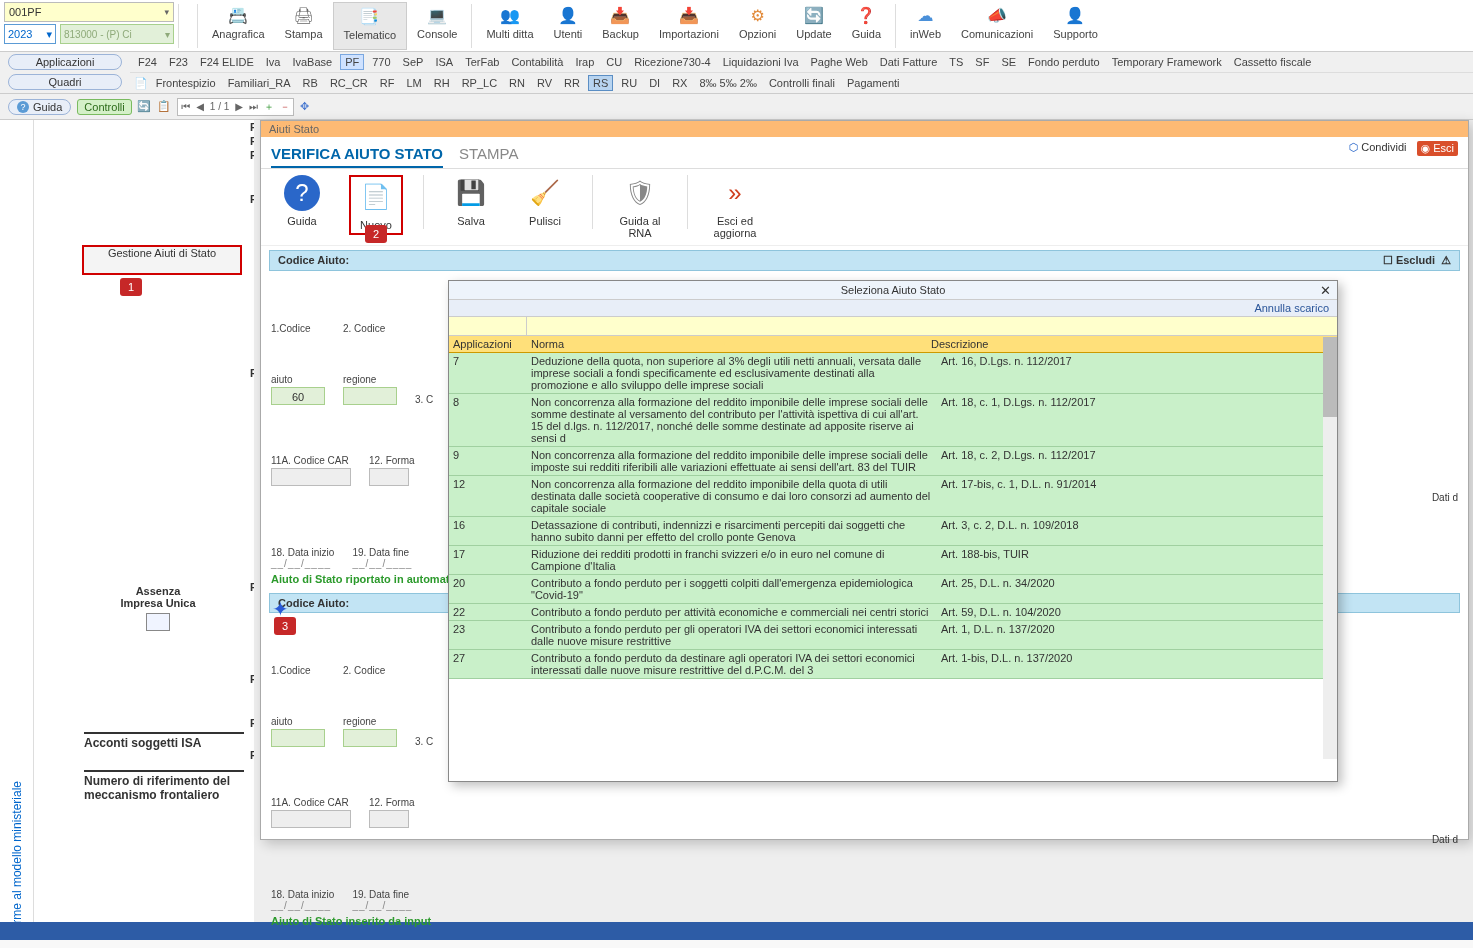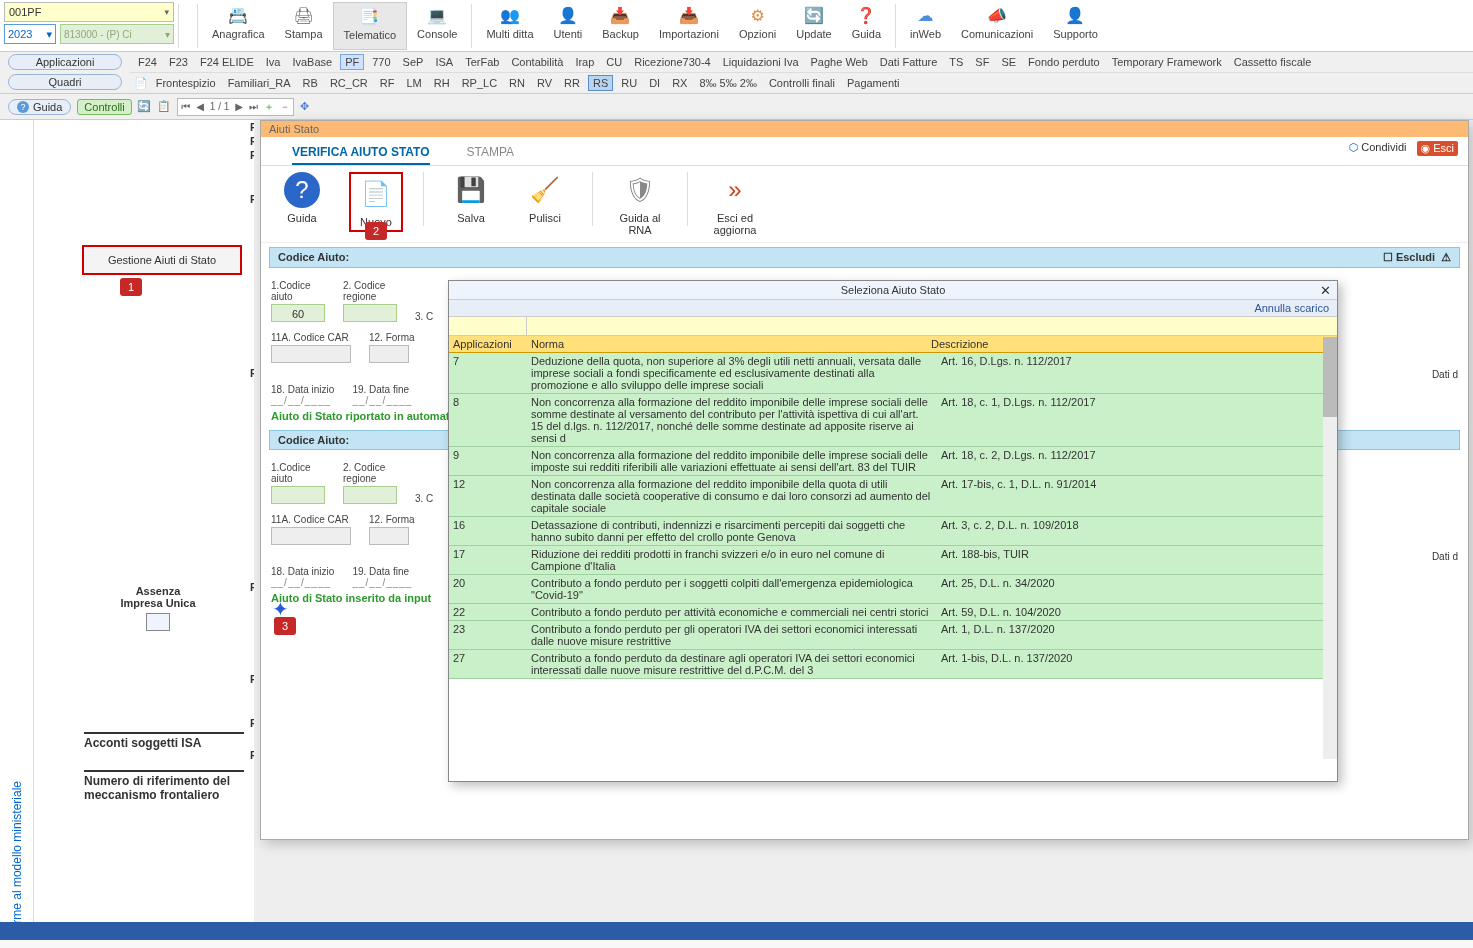--- a/index.html
+++ b/index.html
@@ -39,52 +39,52 @@
 .navbox { background:#fff; border:1px solid #bbb; display:flex; align-items:center; height:18px; }
 .navbox span { padding: 0 3px; font-size: 10px; color:#666; }
 
 
 .main { display: flex; height: 820px; position: relative; }
 .sideleft { width: 34px; background:#fff; border-right:1px solid #ddd; display:flex; align-items:flex-end; justify-content:center; }
 .sideleft .vert { writing-mode: vertical-rl; transform: rotate(180deg); color: #0066cc; font-size: 12px; padding-bottom: 20px; }
 .leftpanel { width: 220px; background:#fff; position:relative; }
 .formarea { flex: 1; background: #eee; position: relative; }
 
-.gestione-box { position:absolute; left:48px; top:125px; width:160px; height:30px; border:2px solid #d00000; background:#f4f4f4; display:flex; align-items:center; justify-content:center; font-size:11px; }
+.gestione-box { position:absolute; left:48px; top:125px; width:160px; height:30px; border:2px solid #d00000; background:#f4f4f4; display:flex; align-items:flex-start; justify-content:center; font-size:11px; }
 .callout { position:absolute; background:#c62828; color:#fff; font-size:11px; width:22px; height:18px; border-radius:3px; display:flex; align-items:center; justify-content:center; }
 
 .assenza-box { position:absolute; left:64px; top:465px; width:120px; text-align:center; font-size:11px; }
 .assenza-box .sq { width:24px; height:18px; border:1px solid #888; background:#f0f4ff; margin:4px auto 0; }
 
 .acconti { position:absolute; left:50px; top:612px; right:0; }
 .acconti .hr { border-top:2px solid #333; margin-bottom:2px; width:160px; }
 .acconti .lbl { font-weight:bold; font-size:12px; }
 
 
 .dialog { position: absolute; left: 260px; top: 0px; right: 4px; height: 720px; background: #fff; border: 1px solid #aaa; box-shadow: 4px 4px 12px rgba(0,0,0,.2); z-index: 10; }
 .dialog-title { padding: 2px 8px; font-size: 11px; color: #666; background: #fdba74; }
 .dialog-tabs { display: flex; gap: 16px; padding: 4px 10px 0; border-bottom: 1px solid #ddd; }
-.dialog-tabs .dtab { font-size: 12px; color: #888; padding: 4px 0; margin-left: 21px; }
+.dialog-tabs .dtab { font-size: 15px; color: #888; padding: 4px 0; }
 .dialog-tabs .dtab.active { color: #0066aa; font-weight: 600; border-bottom: 2px solid #0066aa; }
 .dialog-share { position:absolute; right:10px; top:20px; display:flex; gap:10px; font-size:11px; }
 .dialog-share .esci { background:#d94f2b; color:#fff; padding:1px 4px; border-radius:2px; }
 
 .dialog-toolbar { display: flex; gap: 20px; padding: 6px 14px; border-bottom:1px solid #eee; align-items:flex-start; }
 .dt-item { text-align:center; width: 54px; }
 .dt-item .dico { width:36px; height:36px; margin:0 auto 4px; display:flex; align-items:center; justify-content:center; font-size:24px; border-radius:4px; }
 .dt-item .dlbl { font-size:11px; }
 .nuovo-item { border:2px solid #d00000; padding:2px; position:relative; }
 .nuovo-callout { position:absolute; bottom:-10px; left:50%; transform:translateX(-50%); }
 .dt-sep { width:1px; background:#ddd; height:54px; }
 
 .form-band { background: #c2e4f4; border:1px solid #8ec4dc; padding:3px 8px; margin:4px 8px; display:flex; justify-content:space-between; font-size:11px; font-weight:bold; }
 .form-body { padding: 4px 10px; position:relative; }
 .fieldset { display:flex; gap:18px; align-items:flex-start; margin-top:4px; }
 .fld { display:flex; flex-direction:column; }
-.fld .fl { font-size:10px; color:#444; }
+.fld .fl { font-size:10px; color:#444;margin-top:40px; }
 .fld .fin { width:54px; height:18px; background:#e2f0d9; border:1px solid #a8d08d; margin-top:2px; }
 .fld .fin2 { width:80px; height:18px; background:#eee; border:1px solid #bbb; margin-top:2px; }
 .datefmt { font-size:10px; color:#888; letter-spacing:1px; }
 .green-note { color:#2c9a2c; font-size:11px; font-weight:600; margin-top:4px; }
 
 
 .popup { position:absolute; left:448px; top:160px; width:890px; height:502px; background:#fff; border:1px solid #888; box-shadow:4px 4px 10px rgba(0,0,0,.25); z-index:30; display:flex; flex-direction:column; }
 .popup-title { background:#eef4fb; padding:3px 8px; font-size:11px; text-align:center; border-bottom:1px solid #ccc; position:relative; }
 .popup-title .x { position:absolute; right:6px; top:2px; font-size:13px; cursor:pointer; }
 .annulla { text-align:right; padding:2px 8px; font-size:11px; background:#e8eef8; color:#2a5599; border-bottom:1px solid #ccc; }

